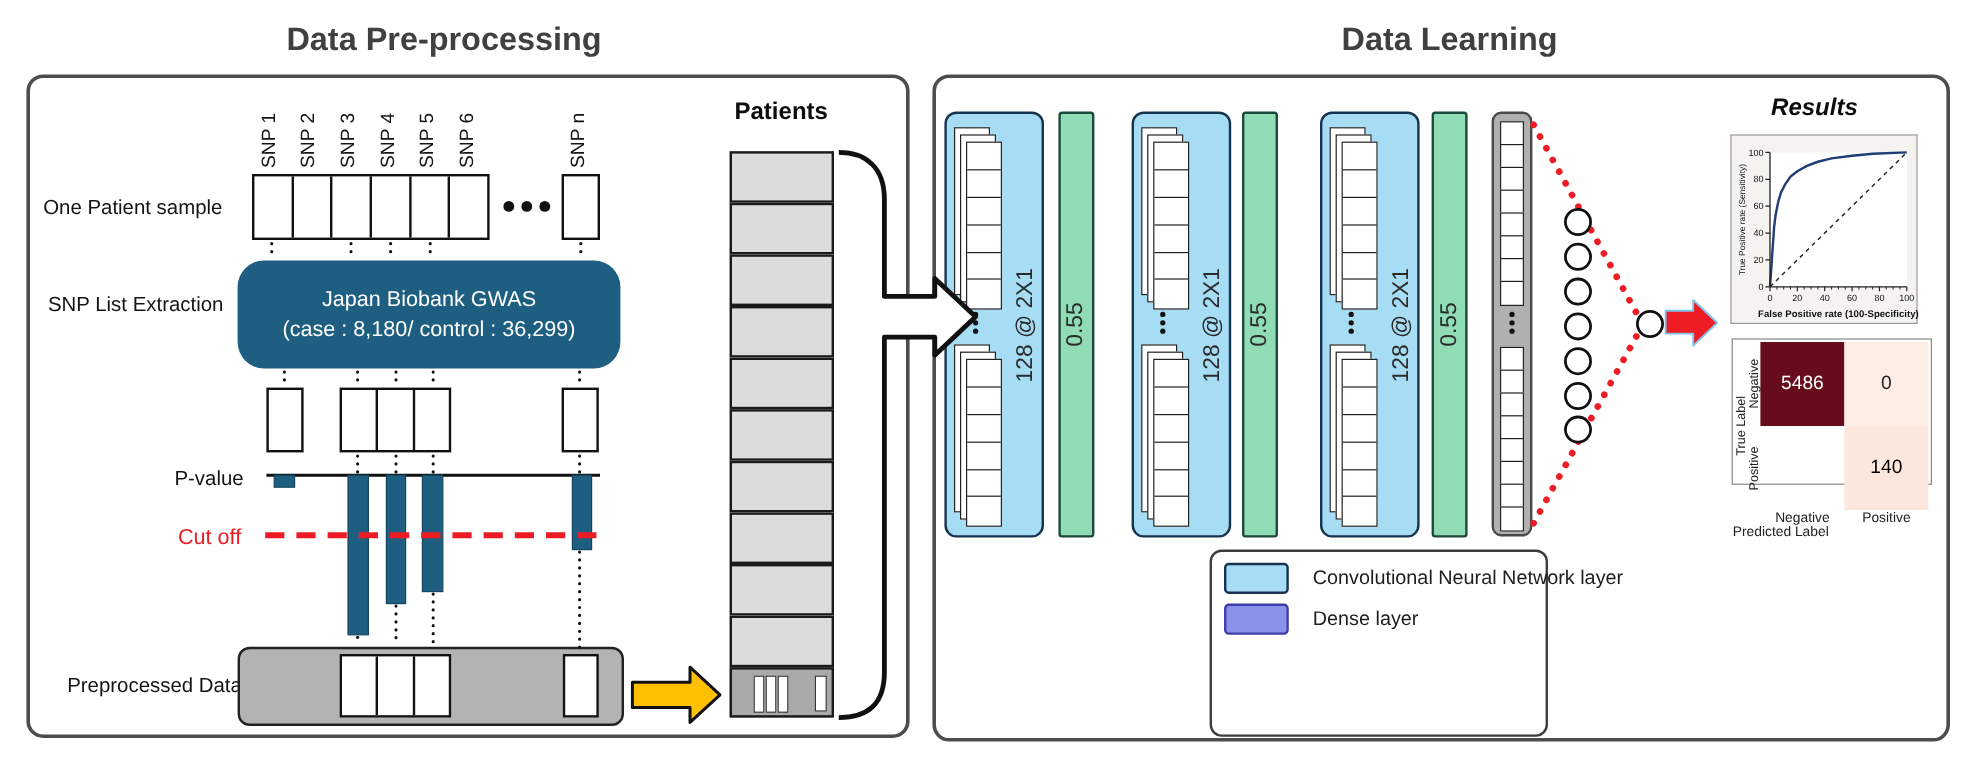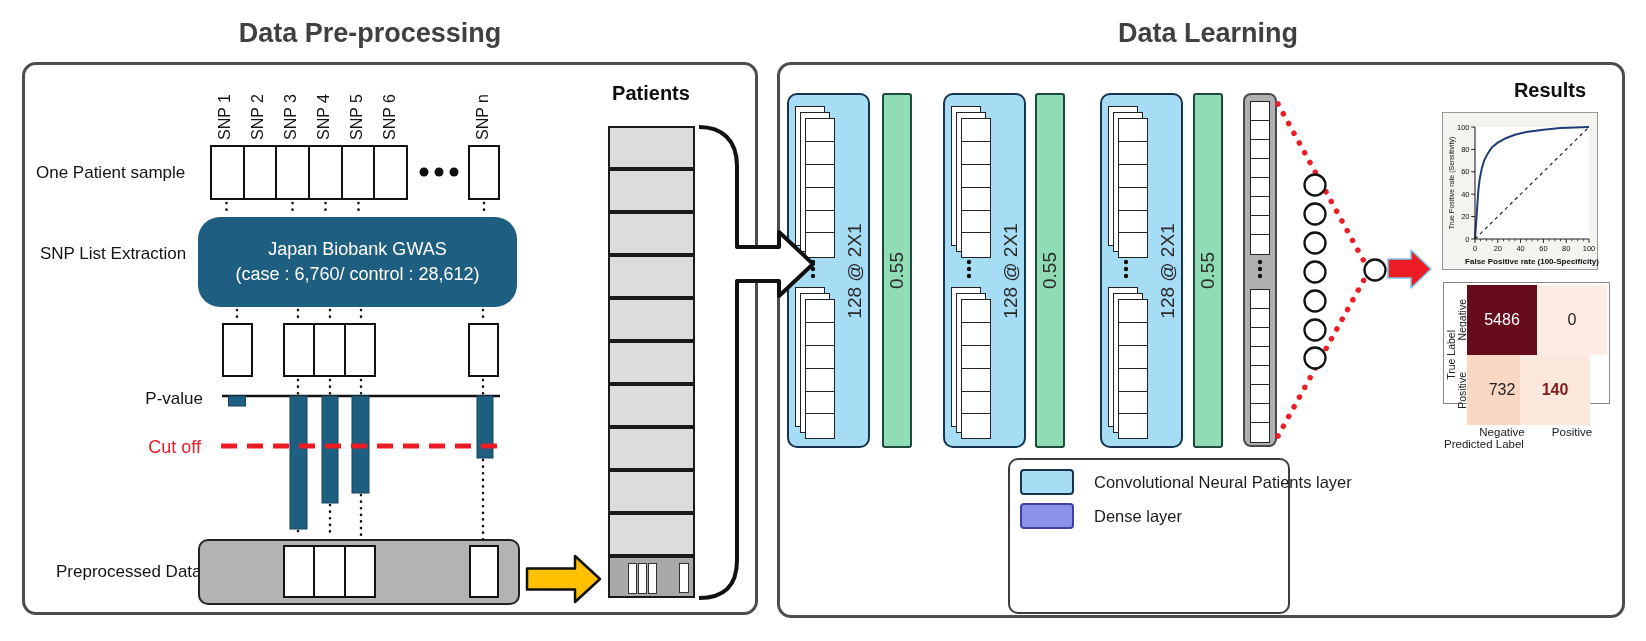--- a/index.html
+++ b/index.html
@@ -90,21 +90,21 @@
       <div></div>
     <div></div>
       <div></div>
     <div></div>
       <div></div>
   </div>
   <div class="sbox" style="left:468px;top:145px;width:32px;height:55px;"></div>
 
   <div class="gwas">
     <div>Japan Biobank GWAS</div>
-    <div>(case : 6,760/ control : 28,612)</div>
+    <div>(case : 8,180/ control : 36,299)</div>
   </div>
 
   <div class="sbox" style="left:222px;top:323px;width:31px;height:54px;"></div>
   <div class="box3" style="left:283px;top:323px;width:93px;height:54px;">
     <div></div>
       <div></div>
       <div></div>
   </div>
   <div class="sbox" style="left:468px;top:323px;width:31px;height:54px;"></div>
 
@@ -241,21 +241,21 @@
       <div class="fl-cell" style="top: 194px;"></div>
       <div class="fl-cell" style="top: 213px;"></div>
       <div class="fl-cell" style="top: 232px;"></div>
       <div class="fl-cell" style="top: 251px;"></div>
       <div class="fl-cell" style="top: 270px;"></div>
       <div class="fl-cell" style="top: 289px;"></div>
       <div class="fl-cell" style="top: 308px;"></div>
       <div class="fl-cell" style="top: 327px;"></div>
     </div>
 
-  <div class="sub-title" style="left:1472px;top:79px;width:156px;">Results</div>
+  <div class="sub-title" style="left:1434px;top:79px;width:156px;font-style:italic;">Results</div>
 
   <div class="roc-box">
     <svg width="156" height="158" viewBox="0 0 156 158">
       <rect x="32" y="14" width="114" height="112" fill="#ffffff"></rect>
       <g id="roc-dyn">
           <line x1="37.7" y1="126" x2="37.7" y2="128.3" stroke="#222" stroke-width="0.8"></line>
           <line x1="43.4" y1="126" x2="43.4" y2="128.3" stroke="#222" stroke-width="0.8"></line>
           <line x1="49.099999999999994" y1="126" x2="49.099999999999994" y2="128.3" stroke="#222" stroke-width="0.8"></line>
           <line x1="60.5" y1="126" x2="60.5" y2="128.3" stroke="#222" stroke-width="0.8"></line>
           <line x1="66.19999999999999" y1="126" x2="66.19999999999999" y2="128.3" stroke="#222" stroke-width="0.8"></line>
@@ -299,40 +299,39 @@
       <line x1="32" y1="14" x2="32" y2="126" stroke="#222" stroke-width="1.1"></line>
       <line x1="32" y1="126" x2="146" y2="126" stroke="#222" stroke-width="1.1"></line>
       <text x="89" y="151" text-anchor="middle" font-size="8" font-weight="bold" fill="#111">False Positive rate (100-Specificity)</text>
       <text transform="translate(11,70) rotate(-90)" text-anchor="middle" font-size="7" fill="#111">True Positive rate (Sensitivity)</text>
     </svg>
   </div>
 
   <div class="cm-box">
     <div class="cm-cell" style="left: 23px; top: 2px; background: rgb(103, 12, 28); color: rgb(255, 255, 255);">5486</div>
     <div class="cm-cell" style="left: 93px; top: 2px; background: rgb(252, 236, 228); color: rgb(34, 34, 34);">0</div>
-    <div class="cm-cell" style="left: 23px; top: 72px; background: rgb(248, 215, 195); color: rgb(34, 34, 34);">732</div>
-    <div class="cm-cell" style="left: 76px; top: 72px; background: rgb(251, 231, 220); color: #7f1d1d; font-weight: bold;">140</div>
+    <div class="cm-cell" style="left: 93px; top: 72px; background: rgb(251, 231, 220); color: #000000;">140</div>
     <div class="cm-rot" style="left:1px;top:2px;height:140px;">
         <span>True Label</span>
       </div>
     <div class="cm-rot" style="left:12px;top:2px;height:70px;">
         <span>Negative</span>
       </div>
     <div class="cm-rot" style="left:12px;top:72px;height:70px;">
         <span>Positive</span>
       </div>
     <div class="cm-xcat" style="left:23px;top:143px;">Negative</div>
     <div class="cm-xcat" style="left:93px;top:143px;">Positive</div>
     <div class="cm-xlabel" style="top:155px;">Predicted Label</div>
   </div>
 
   <div class="legend">
     <div class="legend-row" style="top:9px;">
       <div class="legend-swatch" style="background: rgb(166, 221, 245); border-color: rgb(22, 52, 79);"></div>
-      <div class="legend-label">Convolutional Neural Patients layer</div>
+      <div class="legend-label">Convolutional Neural Network layer</div>
     </div>
     <div class="legend-row" style="top:43px;">
       <div class="legend-swatch" style="background: rgb(137, 145, 232); border-color: rgb(64, 64, 168);"></div>
       <div class="legend-label">Dense layer</div>
     </div>
   </div>
 
   <svg width="1646" height="641" viewBox="0 0 1646 641" style="pointer-events:none;">
 
     <g stroke="#111" stroke-width="2.6" stroke-dasharray="0.1 6.5" stroke-linecap="round">

